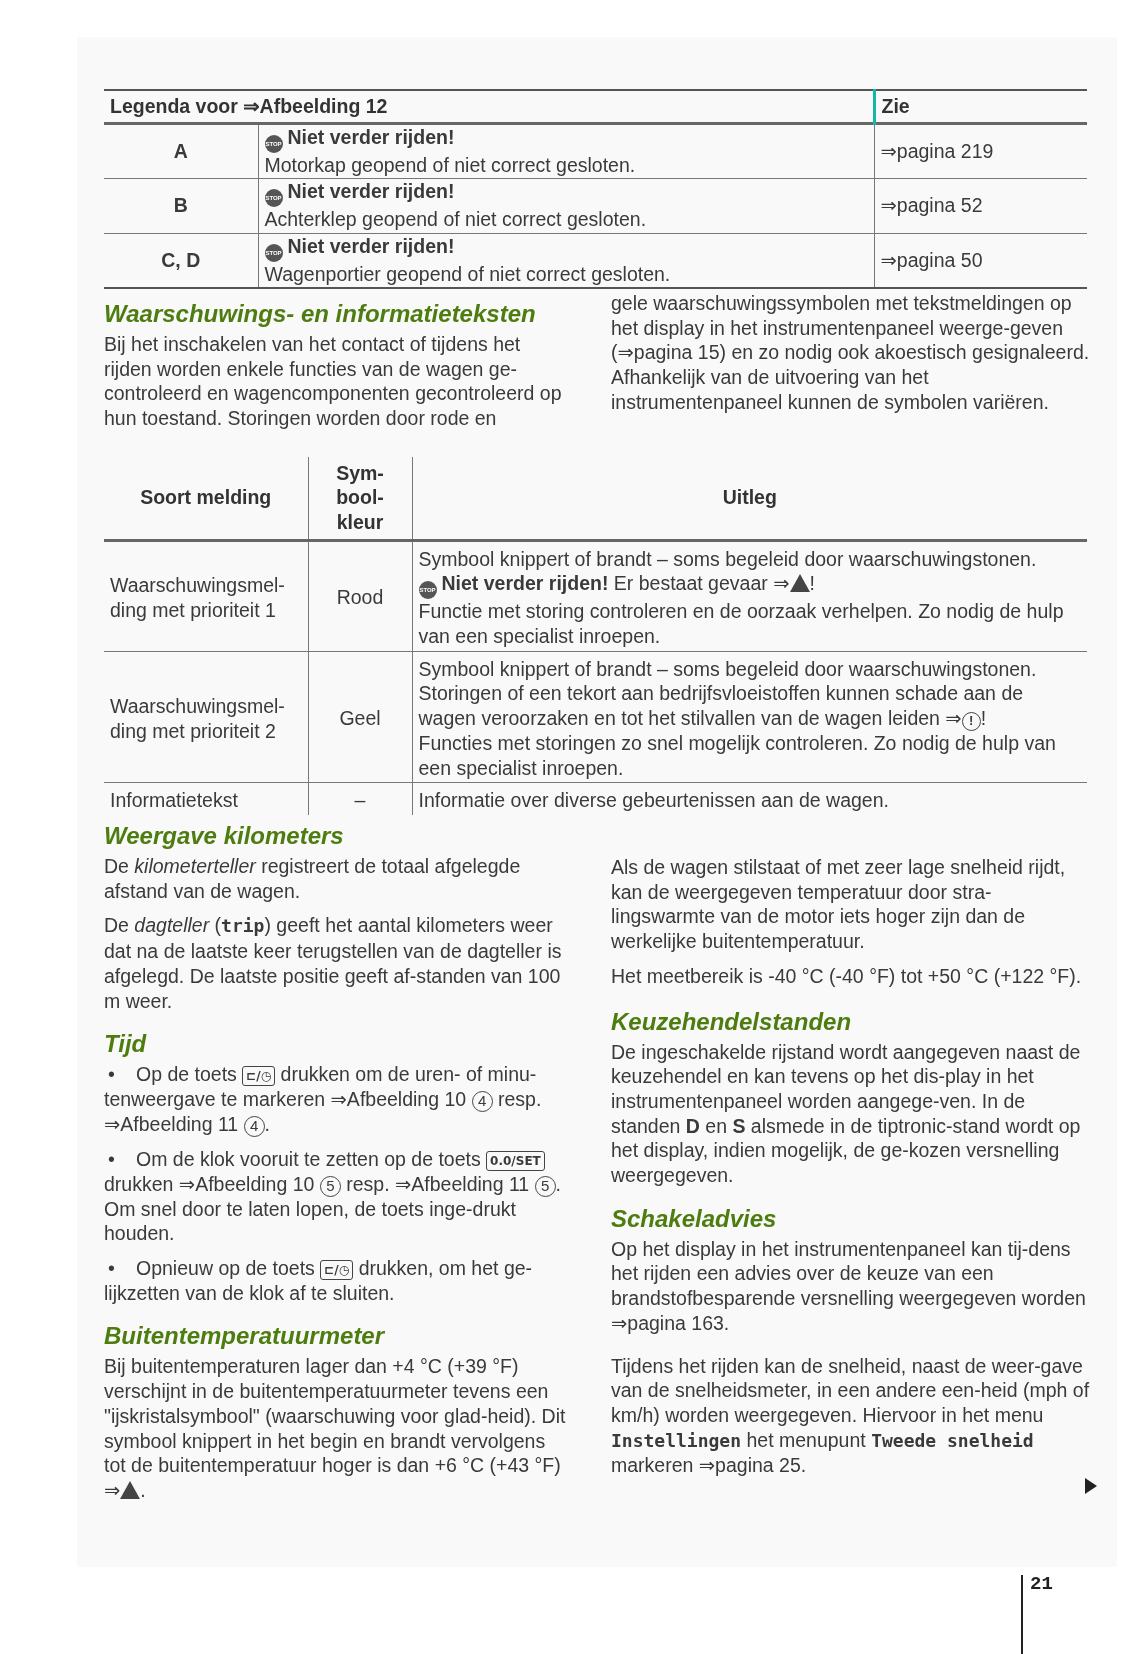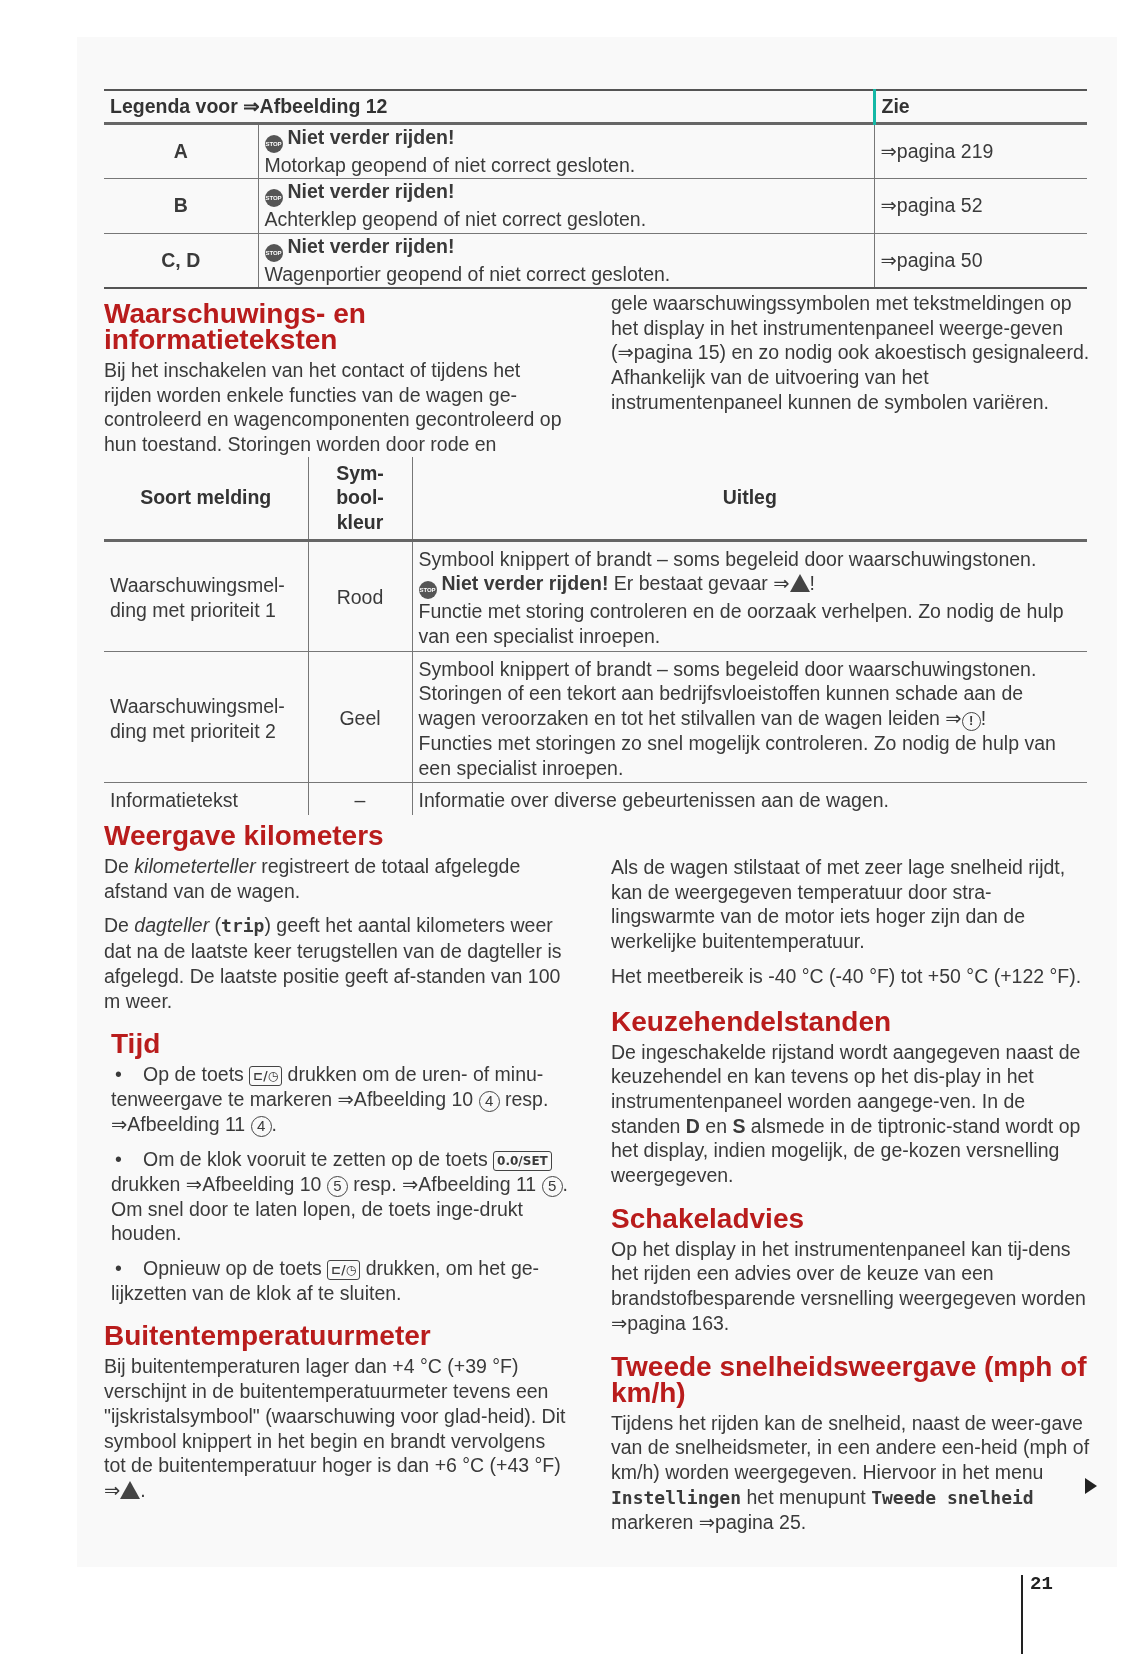--- a/index.html
+++ b/index.html
@@ -20,21 +20,21 @@
   .legend-table th.col-zie { border-left: 3px solid #14b8a6; }
   .legend-table .desc-title { font-weight: bold; display: block; line-height: 25px; }
   .legend-table .desc-text { display: block; line-height: 25px; }
 
   .stop-icon { display: inline-block; width: 18px; height: 18px; border-radius: 50%; background: #555; color: #fff; font-size: 6px; font-weight: bold; text-align: center; line-height: 18px; vertical-align: -2px; margin-right: 5px; font-family: "Liberation Sans", sans-serif; }
 
   
   .col { position: absolute; font-size: 19.5px; line-height: 24.7px; }
   .col-left { left: 104px; width: 465px; }
   .col-right { left: 611px; width: 480px; }
-  h2 { font-size: 28px; font-weight: bold; color: #b91c1c; line-height: 26px; margin-bottom: 5px; }
+  h2 { font-size: 24px; font-weight: bold; color: #4d7c0f; line-height: 26px; margin-bottom: 5px; font-style: italic; }
   p { margin-bottom: 10px; }
   .mono { font-family: "DejaVu Sans Mono", monospace; font-weight: bold; font-size: 18px; }
   .ital { font-style: italic; }
   .bold { font-weight: bold; }
   .bullet-dot { display: inline-block; width: 32px; text-indent: 0; padding-left: 4px; }
 
   .key-icon { display: inline-block; border: 1.5px solid #444; border-radius: 3px; font-size: 12px; padding: 0 3px; line-height: 18px; vertical-align: 1px; font-weight: bold; font-family: "DejaVu Sans", sans-serif; }
   .circ-num { display: inline-block; width: 21px; height: 21px; border: 1.5px solid #444; border-radius: 50%; font-size: 15px; text-align: center; line-height: 18px; vertical-align: 0px; }
   .warn-icon { display: inline-block; width: 0; height: 0; border-left: 10px solid transparent; border-right: 10px solid transparent; border-bottom: 18px solid #444; vertical-align: -2px; position: relative; }
   .attn-icon { display: inline-block; width: 19px; height: 19px; border: 1.5px solid #444; border-radius: 50%; font-size: 13px; font-weight: bold; text-align: center; line-height: 16px; vertical-align: 0px; }
@@ -139,21 +139,21 @@
   </tbody>
 </table>
 
 <div class="col col-left" style="top:823px;">
   <section>
     <h2>Weergave kilometers</h2>
     <p><span>De </span><span class="ital">kilometerteller</span><span> registreert de totaal afgelegde afstand van de wagen.</span></p>
     <p><span>De </span><span class="ital">dagteller</span><span> (</span><span class="mono">trip</span><span>) geeft het aantal kilometers weer dat na de laatste keer terugstellen van de dagteller is afgelegd. De laatste positie geeft af-standen van 100 m weer.</span></p>
   </section>
 
-  <section style="margin-top:18px;margin-left:7px;">
+  <section style="margin-top:18px;">
     <h2>Tijd</h2>
     <p><span class="bullet-dot">•</span><span>Op de toets </span><span class="key-icon">⊏/◷</span><span> drukken om de uren- of minu-tenweergave te markeren ⇒Afbeelding 10 </span><span class="circ-num">4</span><span> resp. ⇒Afbeelding 11 </span><span class="circ-num">4</span><span>.</span></p>
     <p><span class="bullet-dot">•</span><span>Om de klok vooruit te zetten op de toets </span><span class="key-icon">0.0/SET</span><span> drukken ⇒Afbeelding 10 </span><span class="circ-num">5</span><span> resp. ⇒Afbeelding 11 </span><span class="circ-num">5</span><span>. Om snel door te laten lopen, de toets inge-drukt houden.</span></p>
     <p><span class="bullet-dot">•</span><span>Opnieuw op de toets </span><span class="key-icon">⊏/◷</span><span> drukken, om het ge-lijkzetten van de klok af te sluiten.</span></p>
   </section>
 
   <section style="margin-top:18px;">
     <h2>Buitentemperatuurmeter</h2>
     <p><span>Bij buitentemperaturen lager dan +4 °C (+39 °F) verschijnt in de buitentemperatuurmeter tevens een "ijskristalsymbool" (waarschuwing voor glad-heid). Dit symbool knippert in het begin en brandt vervolgens tot de buitentemperatuur hoger is dan +6 °C (+43 °F) ⇒</span><span class="warn-icon"></span><span>.</span></p>
   </section>
@@ -167,21 +167,20 @@
     <h2>Keuzehendelstanden</h2>
     <p><span>De ingeschakelde rijstand wordt aangegeven naast de keuzehendel en kan tevens op het dis-play in het instrumentenpaneel worden aangege-ven. In de standen </span><span class="bold">D</span><span> en </span><span class="bold">S</span><span> alsmede in de tiptronic-stand wordt op het display, indien mogelijk, de ge-kozen versnelling weergegeven.</span></p>
   </section>
 
   <section style="margin-top:18px;">
     <h2>Schakeladvies</h2>
     <p>Op het display in het instrumentenpaneel kan tij-dens het rijden een advies over de keuze van een brandstofbesparende versnelling weergegeven worden ⇒pagina 163.</p>
   </section>
 
   <section style="margin-top:18px;">
-    <h2>Tweede snelheidsweergave (mph of km/h)</h2>
     <p><span>Tijdens het rijden kan de snelheid, naast de weer-gave van de snelheidsmeter, in een andere een-heid (mph of km/h) worden weergegeven. Hiervoor in het menu </span><span class="mono">Instellingen</span><span> het menupunt </span><span class="mono">Tweede snelheid</span><span> markeren ⇒pagina 25.</span></p>
   </section>
 </div>
 
 <div class="continue-arrow"></div>
 
 <div class="page-number-rule"></div>
 <div class="page-number">21</div>
 
 </body></html>

